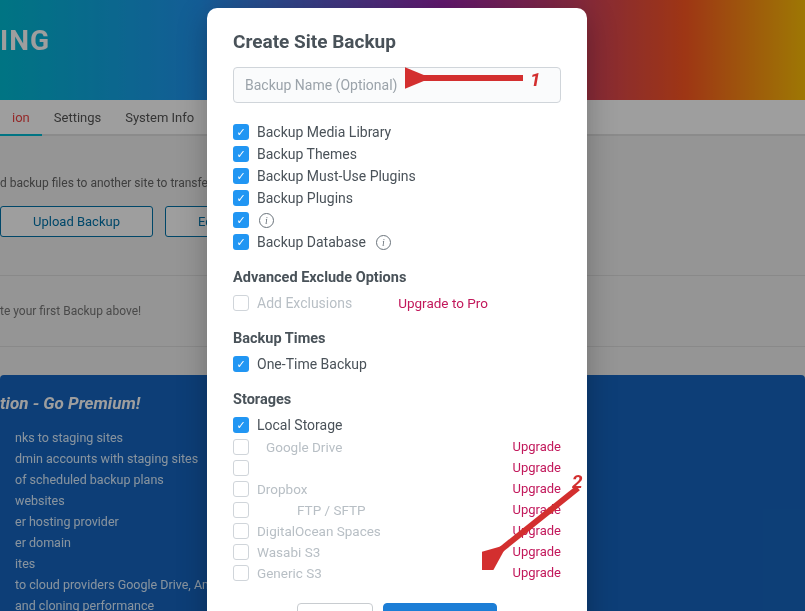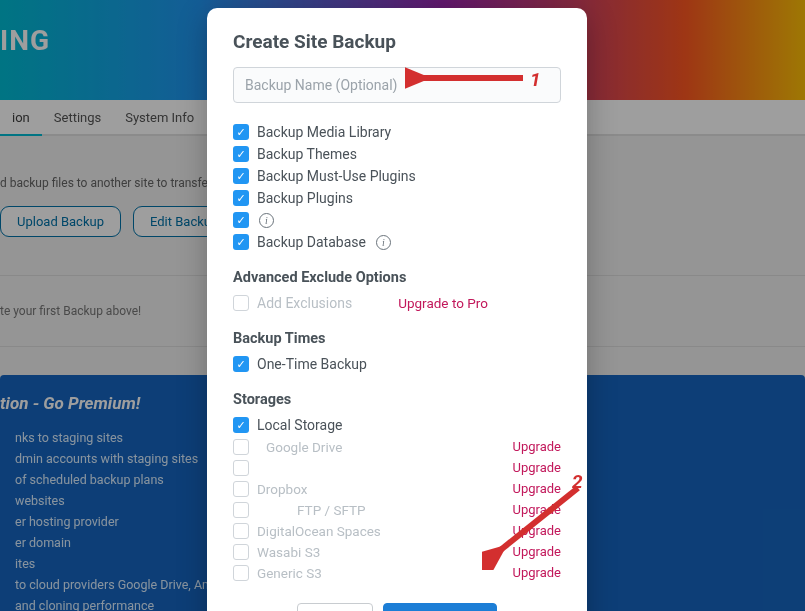--- a/index.html
+++ b/index.html
@@ -1,26 +1,26 @@
 <!DOCTYPE html>
 <html><head>
   <meta charset="utf-8">
   <style>
     * { box-sizing: border-box; margin: 0; padding: 0; font-family: -apple-system, BlinkMacSystemFont, "Segoe UI", Roboto, sans-serif; }
     body { width: 805px; height: 611px; overflow: hidden; position: relative; background: #f0f0f0; }
     .bg { position: absolute; inset: 0; }
     .bg-banner { height: 100px; background: linear-gradient(90deg, #00bcd4 0%, #2196f3 25%, #9c27b0 55%, #ff5722 85%, #ffc107 100%); text-align: right; }
     .bg-tabs { background: #fff; border-bottom: 2px solid #e0e0e0; height: 36px; display: flex; align-items: center; padding-left: 0; font-size: 13px; color: #555; }
     .bg-tab { padding: 9px 12px; cursor: pointer; }
-    .bg-tab.active { color: #404040; border-bottom: 2px solid #00bcd4; margin-bottom: -2px; }
+    .bg-tab.active { color: #ef4444; border-bottom: 2px solid #00bcd4; margin-bottom: -2px; }
     .bg-tab.red { color: #c2185b; }
     .bg-body { padding: 18px 0 0 0; font-size: 13px; color: #555; }
     .bg-desc { padding: 0 0 16px 0; color: #666; font-size: 12px; }
     .bg-btns { display: flex; gap: 12px; padding-bottom: 20px; }
-    .bg-btn { border: 1px solid #0073aa; color: #0073aa; background: #fff; padding: 7px 16px; border-radius: 9px; font-size: 13px; }
+    .bg-btn { border: 1px solid #0073aa; color: #0073aa; background: #fff; padding: 7px 32px; border-radius: 3px; font-size: 13px; }
     .bg-sep { height: 1px; background: #ddd; margin: 18px 0; }
     .bg-hint { font-size: 12px; color: #777; padding: 10px 0; }
     .bg-promo { margin-top: 28px; background: #1565c0; color: #fff; padding: 18px 16px 40px 0; border-radius: 4px; }
     .bg-promo-title { font-weight: bold; font-size: 17px; margin-bottom: 14px; font-style: italic; }
     .bg-promo-item { font-size: 12.5px; padding: 3px 0; color: #dceeff; margin-left: 15px; }
     .overlay { position: absolute; inset: 0; background: rgba(0,0,0,0.38); }
     .modal { position: absolute; left: 207px; top: 8px; width: 380px; background: #fff; border-radius: 10px; padding: 22px 26px 22px 26px; box-shadow: 0 8px 30px rgba(0,0,0,0.25); }
     .modal-title { font-size: 19px; font-weight: bold; color: #495259; margin-bottom: 14px; }
     .modal-input { width: 100%; padding: 9px 11px; border: 1px solid #d0d5da; border-radius: 4px; font-size: 14px; color: #333; background: #fafbfc; margin-bottom: 18px; }
     .modal-input::placeholder { color: #9ba3aa; }

